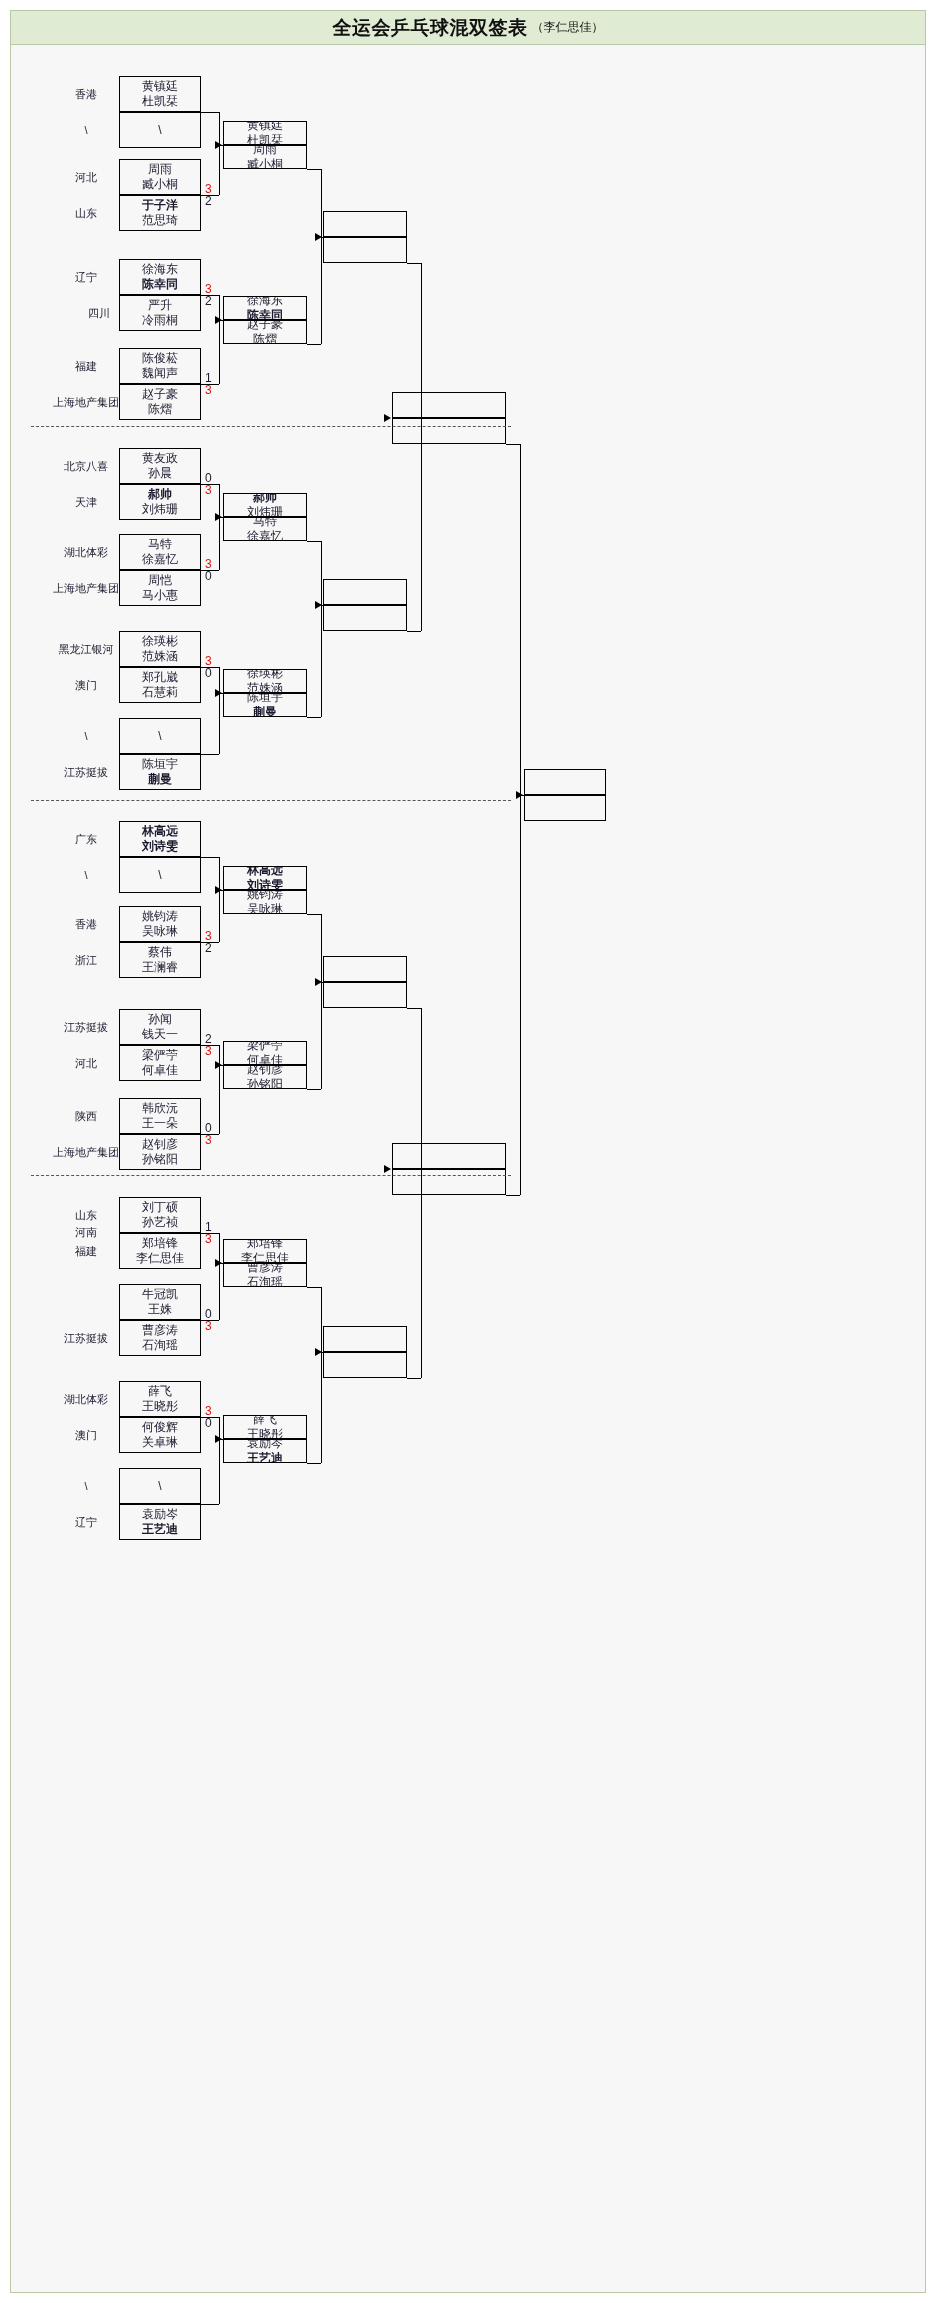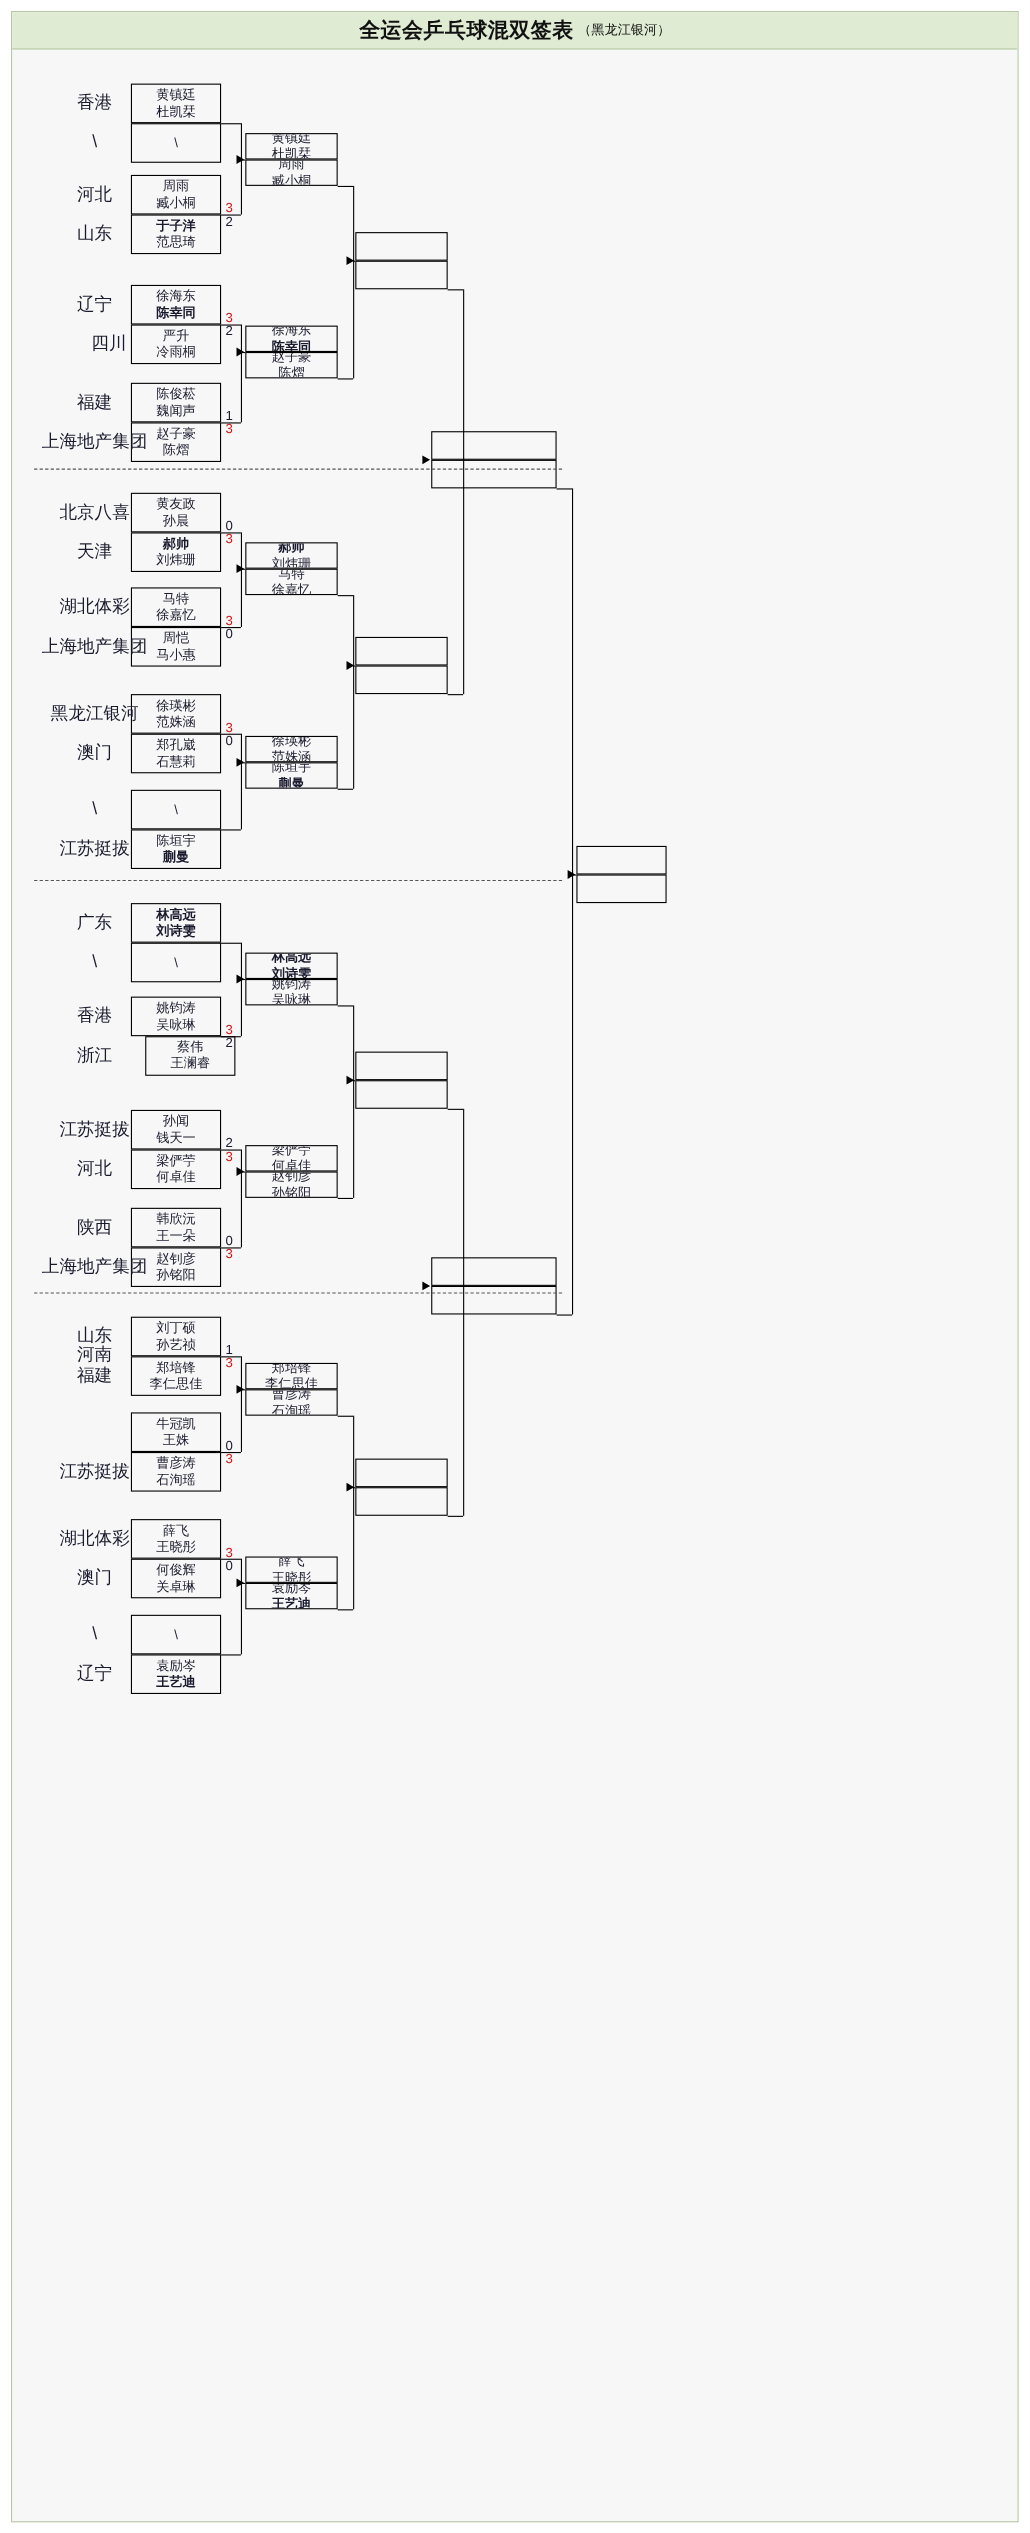--- a/index.html
+++ b/index.html
@@ -44,21 +44,21 @@
     letter-spacing:.5px;
   }
   #title-sub{
     font-size:12px;
     color:#111111;
     margin-left:4px;
   }
   
   .team{
     position:absolute;
-    font-size:16px;
+    font-size:11px;
     color:#1a1a2e;
     text-align:center;
     white-space:nowrap;
     transform:translate(-50%,-50%);
   }
   .cell{
     position:absolute;
     box-sizing:border-box;
     border:1px solid #000000;
     background:transparent;
@@ -102,21 +102,21 @@
   }
 </style>
 </head>
 <body>
 
 <div id="page">
   <div id="frame">
 
     <div id="titlebar">
       <span id="title-main">全运会乒乓球混双签表</span>
-      <span id="title-sub">（黑龙江银河）</span>
+      <span id="title-sub">（李仁思佳）</span>
     </div>
 
     <div id="canvas">
         <div class="cell" style="left: 108px; top: 65px; width: 82px; height: 36px;">
           <div class="n">黄镇廷</div>
           <div class="n">杜凯栞</div>
         </div>
         <div class="team" style="left: 75px; top: 83px;">香港</div>
         <div class="cell" style="left: 108px; top: 101px; width: 82px; height: 36px;">
           <div class="n">\</div>
@@ -211,21 +211,21 @@
         <div class="cell" style="left: 108px; top: 846px; width: 82px; height: 36px;">
           <div class="n">\</div>
         </div>
         <div class="team" style="left: 75px; top: 864px;">\</div>
         <div class="cell" style="left: 108px; top: 895px; width: 82px; height: 36px;">
           <div class="n">姚钧涛</div>
           <div class="n">吴咏琳</div>
         </div>
         <div class="team" style="left: 75px; top: 913px;">香港</div>
         <div class="score win" style="left: 194px; top: 925px;">3</div>
-        <div class="cell" style="left: 121px; top: 931px; width: 82px; height: 36px; font-family: Liberation Mono, monospace;">
+        <div class="cell" style="left: 108px; top: 931px; width: 82px; height: 36px;">
           <div class="n">蔡伟</div>
           <div class="n">王澜睿</div>
         </div>
         <div class="team" style="left: 75px; top: 949px;">浙江</div>
         <div class="score lose" style="left: 194px; top: 937px;">2</div>
         <div class="cell" style="left: 108px; top: 998px; width: 82px; height: 36px;">
           <div class="n">孙闻</div>
           <div class="n">钱天一</div>
         </div>
         <div class="team" style="left: 75px; top: 1016px;">江苏挺拔</div>

